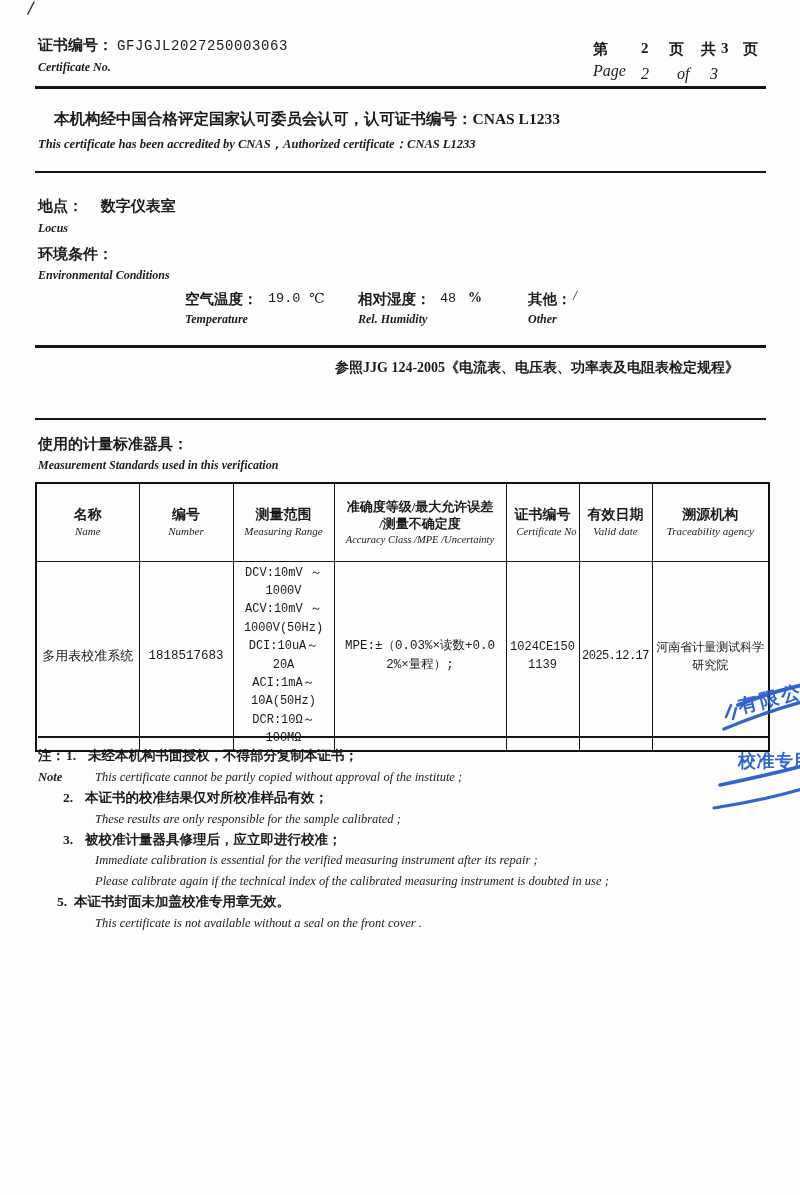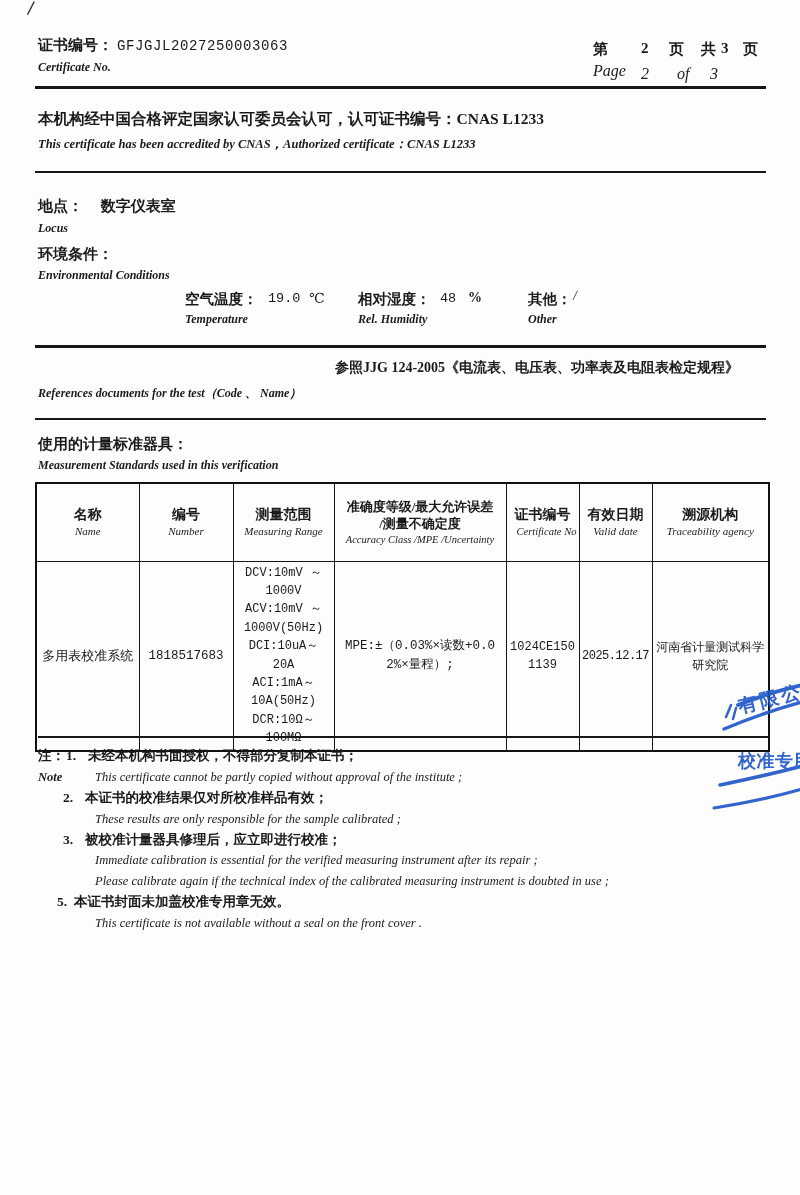--- a/index.html
+++ b/index.html
@@ -55,21 +55,21 @@
     <span class="pgtok" style="left:128px;top:0;">3</span>
     <span class="pgtok" style="left:150px;top:0;">页</span>
     <span class="pgtok-en" style="left:0;top:22px;">Page</span>
     <span class="pgtok-en" style="left:48px;top:25px;">2</span>
     <span class="pgtok-en" style="left:84px;top:25px;">of</span>
     <span class="pgtok-en" style="left:117px;top:25px;">3</span>
   </div>
 
   <div class="rule" style="left:35px;top:86px;width:731px;height:2.6px;"></div>
 
-  <div class="abs zhb" style="left:38px;top:109px;font-size:15.5px;">本机构经中国合格评定国家认可委员会认可，认可证书编号：CNAS L1233</div>
+  <div class="abs zhb" style="left:54px;top:109px;font-size:15.5px;">本机构经中国合格评定国家认可委员会认可，认可证书编号：CNAS L1233</div>
   <div class="abs en zhb" style="left:38px;top:136px;font-size:12.5px;">This certificate has been accredited by CNAS，Authorized certificate：CNAS L1233</div>
 
   <div class="rule" style="left:35px;top:171px;width:731px;height:2.4px;"></div>
 
   <div class="abs" style="left:38px;top:197px;font-size:15px;">
     <span class="zhb">地点：</span>
     <span class="zhb" style="margin-left:14px;">数字仪表室</span>
     <div class="en zhb" style="font-size:12px;margin-top:5px;">Locus</div>
   </div>
 
@@ -85,21 +85,20 @@
   <span class="abs mono" style="left:440px;top:291px;font-size:13.5px;">48</span>
   <span class="abs zhb" style="left:468px;top:290px;font-size:14px;">%</span>
   <span class="abs en zhb" style="left:358px;top:312px;font-size:12px;">Rel. Humidity</span>
 
   <span class="abs zhb" style="left:528px;top:290px;font-size:14.5px;">其他：</span>
   <span class="abs" style="left:573px;top:287px;font-size:15px;transform:rotate(8deg);">/</span>
   <span class="abs en zhb" style="left:528px;top:312px;font-size:12px;">Other</span>
 
   <div class="rule" style="left:35px;top:345px;width:731px;height:2.6px;"></div>
 
-  <div class="abs en zhb" style="left:38px;top:385px;font-size:12px;">References documents for the test（Code 、 Name）</div>
   <div class="abs zhb" style="left:335px;top:359px;font-size:14px;width:445px;white-space:nowrap;">参照JJG 124-2005《电流表、电压表、功率表及电阻表检定规程》</div>
 
   <div class="rule" style="left:35px;top:418px;width:731px;height:2.2px;"></div>
 
   <div class="abs zhb" style="left:38px;top:435px;font-size:15px;">使用的计量标准器具：</div>
   <div class="abs en zhb" style="left:38px;top:458px;font-size:12px;">Measurement Standards used in this verification</div>
 
   <div class="abs" style="left:35px;top:482px;">
     <table class="std" style="border:2.2px solid #111;">
       <colgroup>

